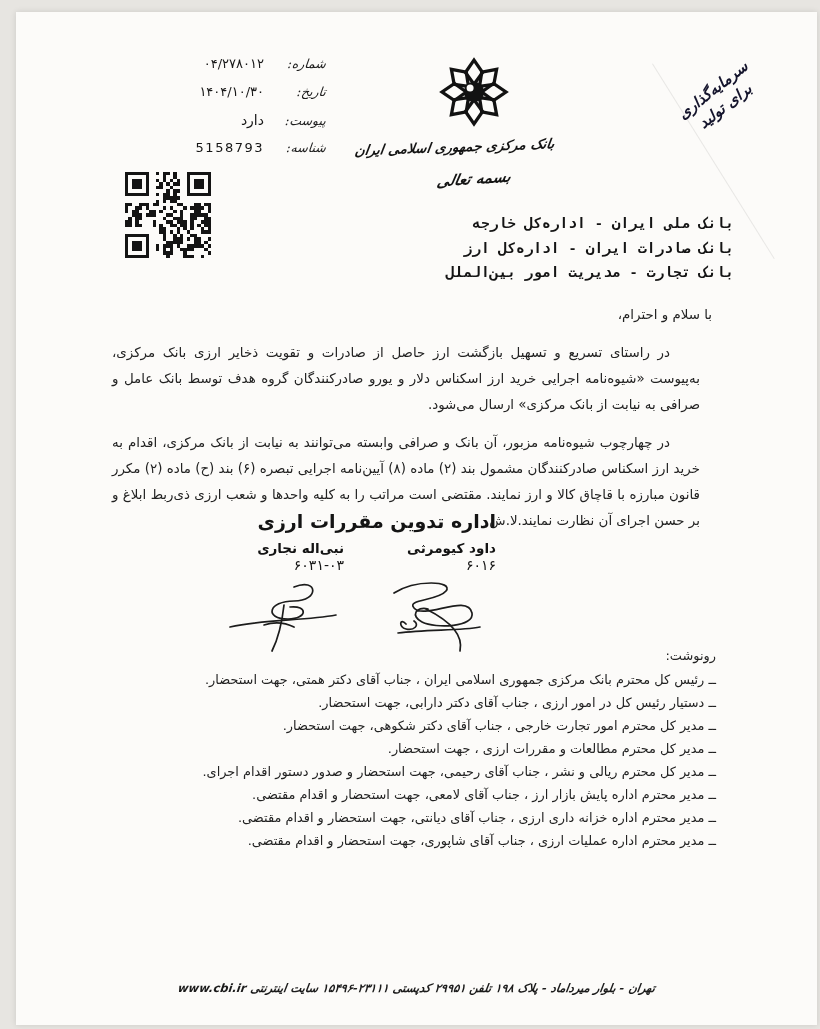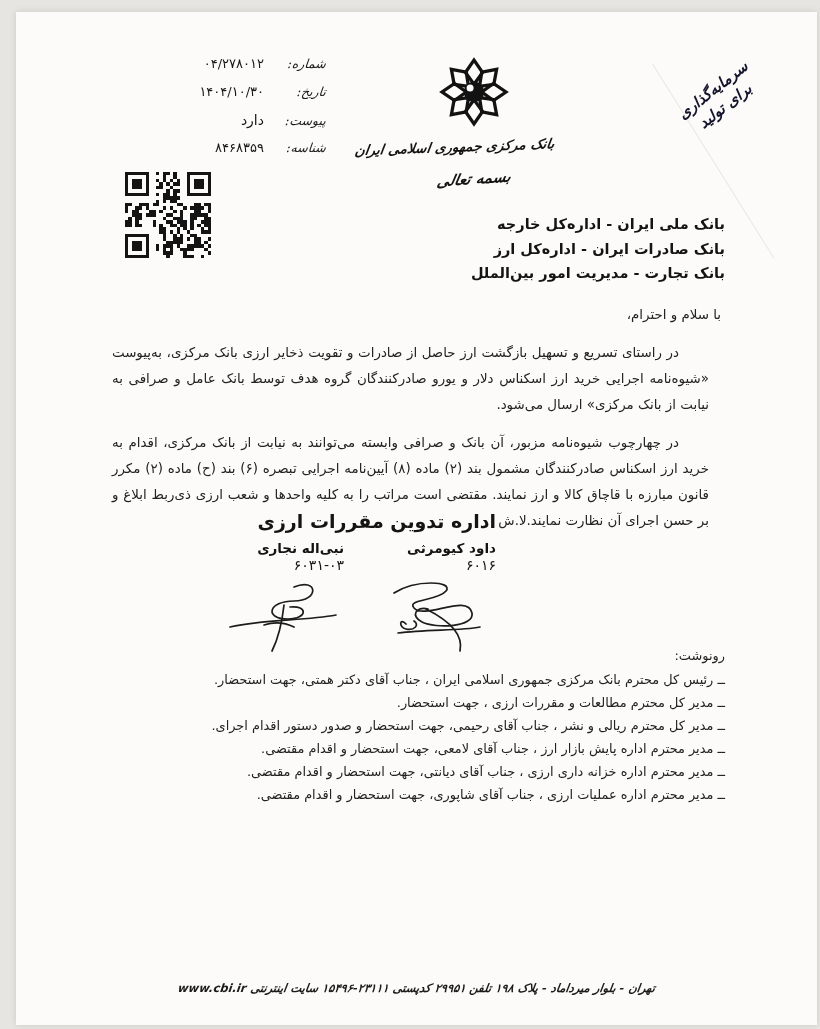--- a/index.html
+++ b/index.html
@@ -43,45 +43,45 @@
     color:#14142c;text-align:center;
   }
   .scan-line{
     position:absolute;top:52px;left:636px;width:1px;height:230px;
     background:rgba(60,60,60,.10);transform:rotate(-32deg);transform-origin:top left;
   }
   .qr-box{position:absolute;top:160px;left:104px;width:96px;height:86px;}
   .qr-box svg{width:100%;height:100%;shape-rendering:crispEdges;}
   
   .recipients{
-    position:absolute;top:200px;right:92px;text-align:right;direction:rtl;
-    font-size:14.5px;font-weight:bold;line-height:24.5px;color:#141414;
+    position:absolute;top:200px;right:83px;text-align:right;direction:rtl;
+    font-size:14.5px;font-weight:bold;line-height:24.5px;color:#141414;font-family:Liberation Mono, monospace;
   }
   
   .letter-body{
-    position:absolute;top:290px;right:96px;left:84px;direction:rtl;
+    position:absolute;top:290px;right:105px;left:84px;direction:rtl;
     font-size:13.4px;line-height:26px;color:#222;text-align:justify;
   }
   .salutation{margin:0 0 2px 0;}
   .letter-body p.para{margin:12px;text-indent:30px;}
   
   .signature-block{position:absolute;top:498px;left:190px;width:290px;direction:rtl;}
   .sig-dept{
     text-align:right;font-size:19px;font-weight:bold;color:#141414;
     padding-left:4px;margin-bottom:8px;
   }
   .sig-row{display:flex;justify-content:space-between;}
   .signer{width:138px;text-align:right;}
   .signer-name{font-size:13.5px;font-weight:bold;color:#141414;white-space:nowrap;}
   .signer-code{font-size:14px;letter-spacing:1px;color:#161616;margin-top:1px;}
   .signature-svg{margin-top:2px;width:120px;height:78px;}
   .signature-svg path{fill:none;stroke:#1c1c1c;stroke-width:1.7;stroke-linecap:round;}
   
   .cc-block{
-    position:absolute;top:632px;right:92px;left:84px;direction:rtl;
+    position:absolute;top:632px;right:101px;left:84px;direction:rtl;
     font-size:12.9px;line-height:23px;color:#222;
   }
   .cc-title{margin-bottom:1px;}
   .cc-item{padding-right:140px;text-indent:-140px;text-align:justify;}
   
   .footer-line{
     position:absolute;bottom:30px;left:0;right:0;text-align:center;
     font-size:11.5px;font-style:italic;font-weight:bold;color:#1b1b1b;
     transform:skewX(-8deg);direction:rtl;
   }
@@ -99,21 +99,21 @@
     <div class="meta-row">
       <span class="meta-label">تاریخ:</span>
       <span class="meta-value">۱۴۰۴/۱۰/۳۰</span>
     </div>
     <div class="meta-row">
       <span class="meta-label">پیوست:</span>
       <span class="meta-value" style="font-size:14px;letter-spacing:0;">دارد</span>
     </div>
     <div class="meta-row">
       <span class="meta-label">شناسه:</span>
-      <span class="meta-value">۸۴۶۸۳۵۹</span>
+      <span class="meta-value">5158793</span>
     </div>
   </div>
 
   <div class="logo-block">
     <span class="logo-mark">
       <svg viewBox="-50 -50 100 100" width="78" height="80" aria-hidden="true">
         <g fill="none" stroke="#121212" stroke-width="4.2">
           <g id="petal">
               <path d="M0,-10 L11,-25 L0,-41 L-11,-25 Z"></path>
             </g>
@@ -371,20 +371,22 @@
           <path d="M60,30 C58,48 54,64 48,76"></path>
           <path d="M40,50 C52,46 62,48 70,52"></path>
         </svg>
       </div>
     </div>
   </div>
 
   <div class="cc-block">
     <div class="cc-title">رونوشت:</div>
     <div class="cc-item">ــ رئیس کل محترم بانک مرکزی جمهوری اسلامی ایران ، جناب آقای دکتر همتی، جهت استحضار.</div>
+    <div class="cc-item">ــ دستیار رئیس کل در امور ارزی ، جناب آقای دکتر دارابی، جهت استحضار.</div>
+    <div class="cc-item">ــ مدیر کل محترم امور تجارت خارجی ، جناب آقای دکتر شکوهی، جهت استحضار.</div>
     <div class="cc-item">ــ مدیر کل محترم مطالعات و مقررات ارزی ، جهت استحضار.</div>
     <div class="cc-item">ــ مدیر کل محترم ریالی و نشر ، جناب آقای رحیمی، جهت استحضار و صدور دستور اقدام اجرای.</div>
     <div class="cc-item">ــ مدیر محترم اداره پایش بازار ارز ، جناب آقای لامعی، جهت استحضار و اقدام مقتضی.</div>
     <div class="cc-item">ــ مدیر محترم اداره خزانه داری ارزی ، جناب آقای دیانتی، جهت استحضار و اقدام مقتضی.</div>
     <div class="cc-item">ــ مدیر محترم اداره عملیات ارزی ، جناب آقای شاپوری، جهت استحضار و اقدام مقتضی.</div>
   </div>
 
   <div class="footer-line">تهران - بلوار میرداماد - پلاک ۱۹۸ تلفن ۲۹۹۵۱ کدپستی ۲۳۱۱۱-۱۵۴۹۶ سایت اینترنتی www.cbi.ir</div>
 
 </div>

